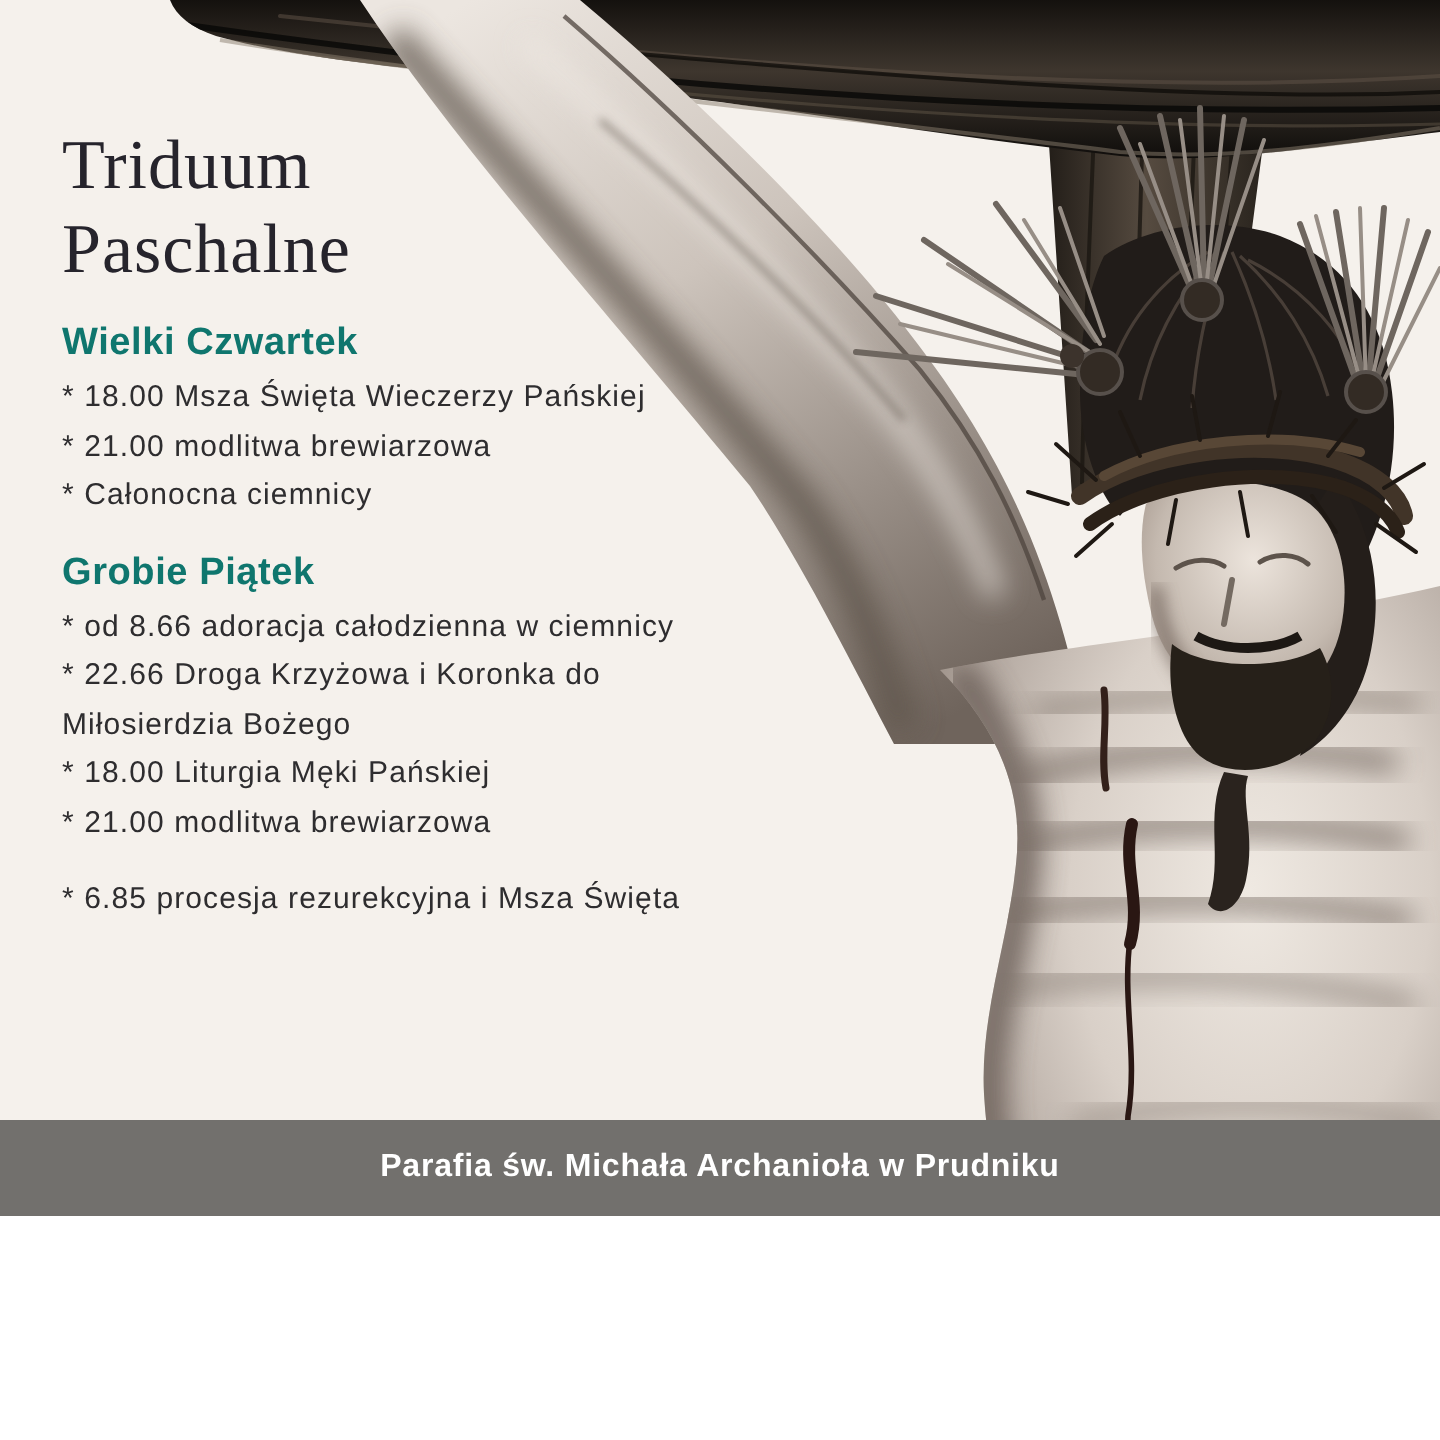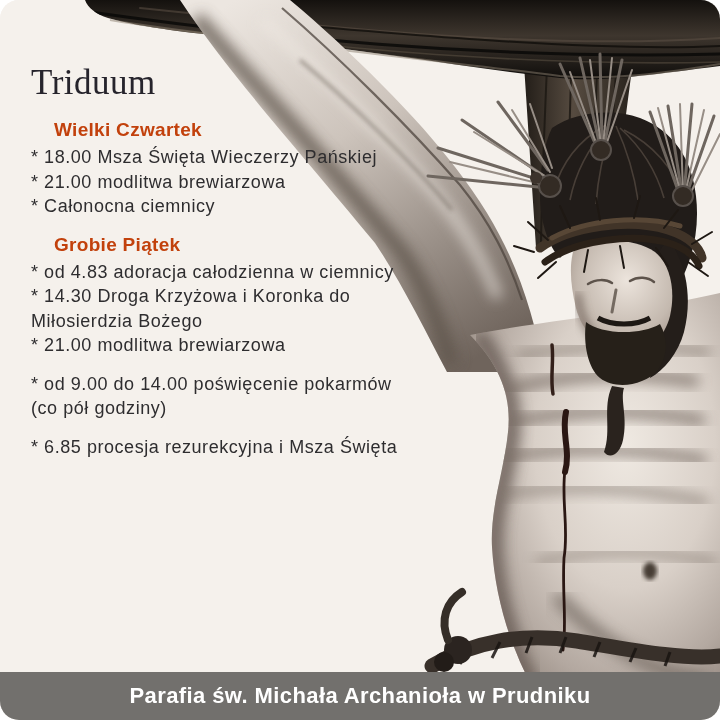--- a/index.html
+++ b/index.html
@@ -1,44 +1,43 @@
 <!DOCTYPE html>
 <html><head>
 <meta charset="utf-8">
 <style>
   html,body { margin:0; padding:0; }
   .poster {
-    position:relative; width:720px; height:720px; overflow:hidden;
+    position:relative; width:720px; height:608px; overflow:hidden;
     background:#f5f1ec;
     font-family:"Liberation Sans", sans-serif;
-    border-radius:19px;
   }
   .bg-art { position:absolute; inset:0; width:720px; height:720px; }
   .content { position:absolute; left:31px; top:62px; width:424px; z-index:2; }
   .title {
     font-family:"Liberation Serif","DejaVu Serif",serif;
     font-weight:400; font-size:35px; line-height:42px;
     color:#26242c; letter-spacing:0.5px; margin:0 0 0 0;
   }
   .section { margin-top:14px; }
   .day {
     font-weight:700; font-size:19px; line-height:24px;
-    color:#c2410c; letter-spacing:0.3px; margin-bottom:3px;margin-left:23px;
+    color:#0f766e; letter-spacing:0.3px; margin-bottom:3px;
   }
   .item {
-    font-weight:400; font-size:18px; line-height:24.5px;
+    font-weight:400; font-size:15px; line-height:24.5px;
     color:#2e2d2f; letter-spacing:0.55px; white-space:pre-line;
   }
   .footer-bar {
     position:absolute; left:0; bottom:0; width:720px; height:48px;
     background:#72706d; z-index:3;
     display:flex; align-items:center; justify-content:center;
   }
   .footer-text {
-    color:#ffffff; font-weight:700; font-size:22px; letter-spacing:0.4px;
+    color:#ffffff; font-weight:700; font-size:16px; letter-spacing:0.4px;
   }
 </style>
 </head>
 <body>
 
 <div class="poster">
 
   <svg class="bg-art" viewBox="0 0 720 720" aria-hidden="true">
     <defs>
       <linearGradient id="woodH" x1="0" y1="0" x2="0" y2="1">
@@ -243,40 +242,40 @@
           <path d="M685,194 L704,110"></path>
           <path d="M688,198 L720,134"></path>
       </g>
       <circle cx="683" cy="196" r="10" fill="#332b24" stroke="#57504b" stroke-width="2"></circle>
     </g>
   </svg>
 
   <div class="content">
     <h1 class="title">
       <span>Triduum</span><br>
+      <span>Paschalne</span>
     </h1>
 
     <div class="section">
       <div class="day">Wielki Czwartek</div>
       <div class="item">* 18.00 Msza Święta Wieczerzy Pańskiej</div>
       <div class="item">* 21.00 modlitwa brewiarzowa</div>
       <div class="item">* Całonocna ciemnicy</div>
     </div>
 
     <div class="section">
       <div class="day">Grobie Piątek</div>
-      <div class="item">* od 4.83 adoracja całodzienna w ciemnicy</div>
-      <div class="item">* 14.30 Droga Krzyżowa i Koronka do
+      <div class="item">* od 8.66 adoracja całodzienna w ciemnicy</div>
+      <div class="item">* 22.66 Droga Krzyżowa i Koronka do
 Miłosierdzia Bożego</div>
+      <div class="item">* 18.00 Liturgia Męki Pańskiej</div>
       <div class="item">* 21.00 modlitwa brewiarzowa</div>
     </div>
 
     <div class="section">
-      <div class="item">* od 9.00 do 14.00 poświęcenie pokarmów
-(co pół godziny)</div>
     </div>
 
     <div class="section">
       <div class="item">* 6.85 procesja rezurekcyjna i Msza Święta</div>
     </div>
   </div>
 
   <div class="footer-bar">
     <span class="footer-text">Parafia św. Michała Archanioła w Prudniku</span>
   </div>

